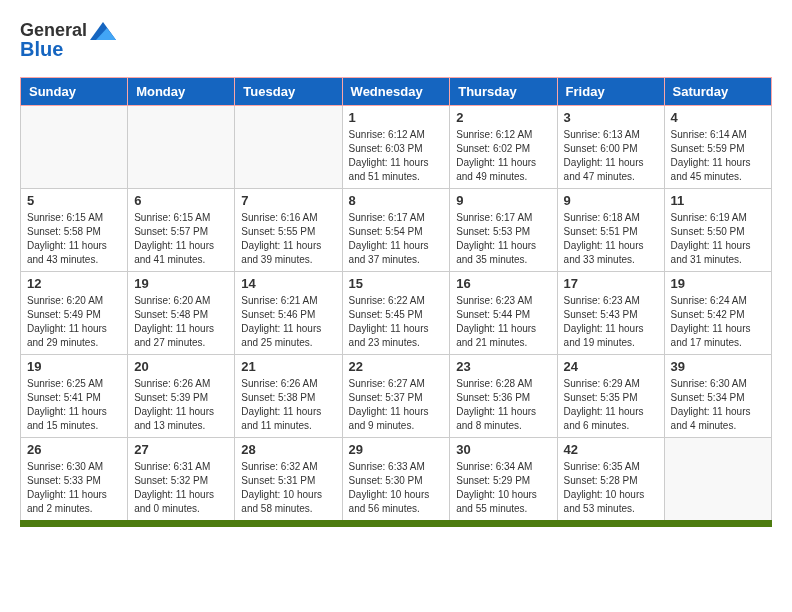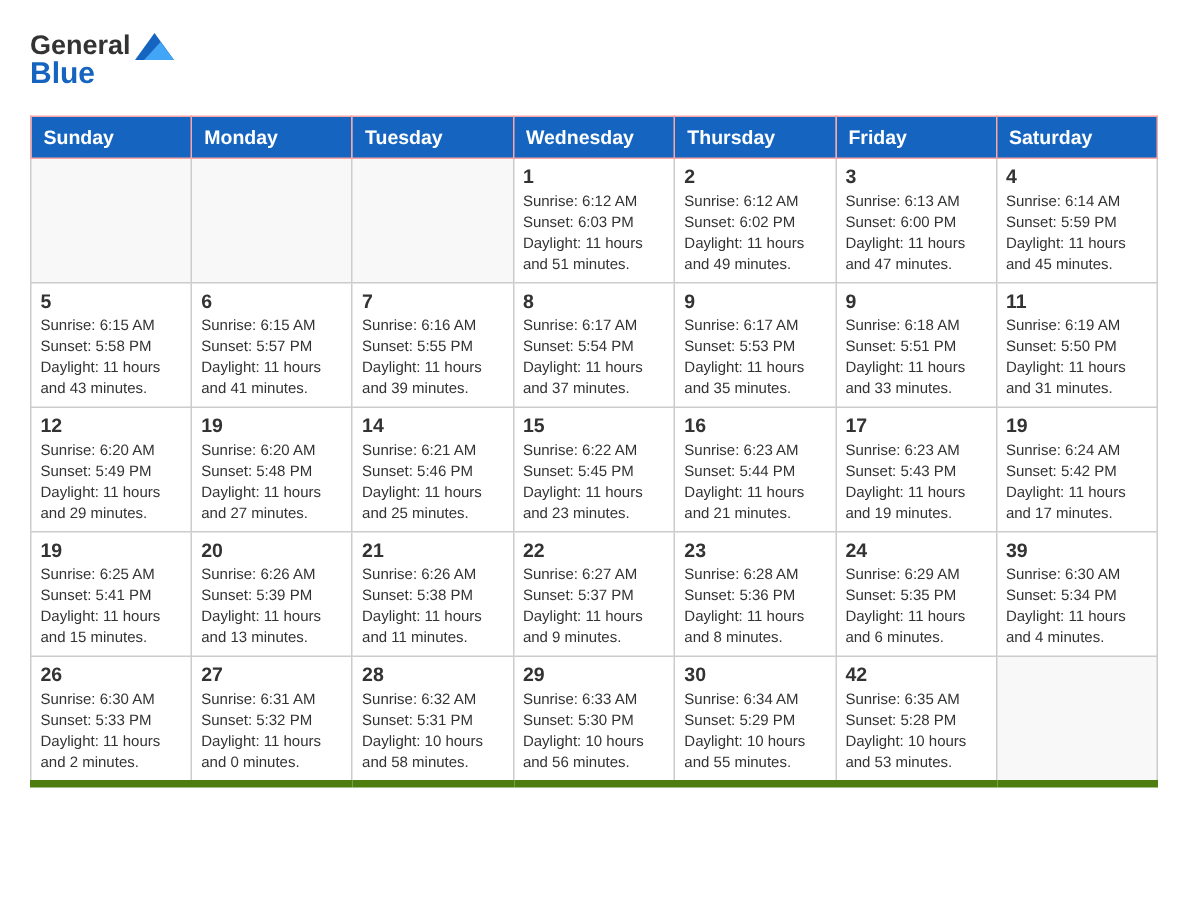--- a/index.html
+++ b/index.html
@@ -63,21 +63,21 @@
       font-size: 13px;
       margin-bottom: 3px;
       display: block;
     }
     .day-info {
       font-size: 10px;
       line-height: 1.4;
       color: #333;
     }
     .calendar tr:last-child td {
-      border-bottom: 5px solid #4d7c0f;
+      border-bottom: 7px solid #4d7c0f;
     }
   </style>
 </head>
 <body>
 
 <div class="header-area">
   <div class="logo">
     <div style="display:flex;flex-direction:column;align-items:flex-start;">
       <div style="display:flex;align-items:flex-start;">
         <span style="font-size:18px;font-weight:bold;color:#333;">General</span>

